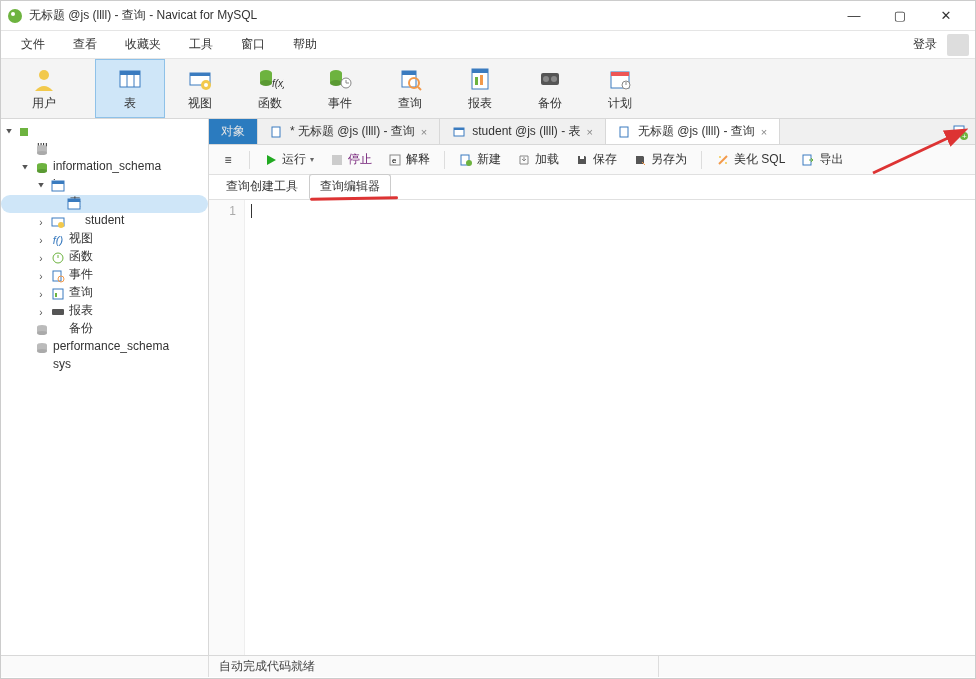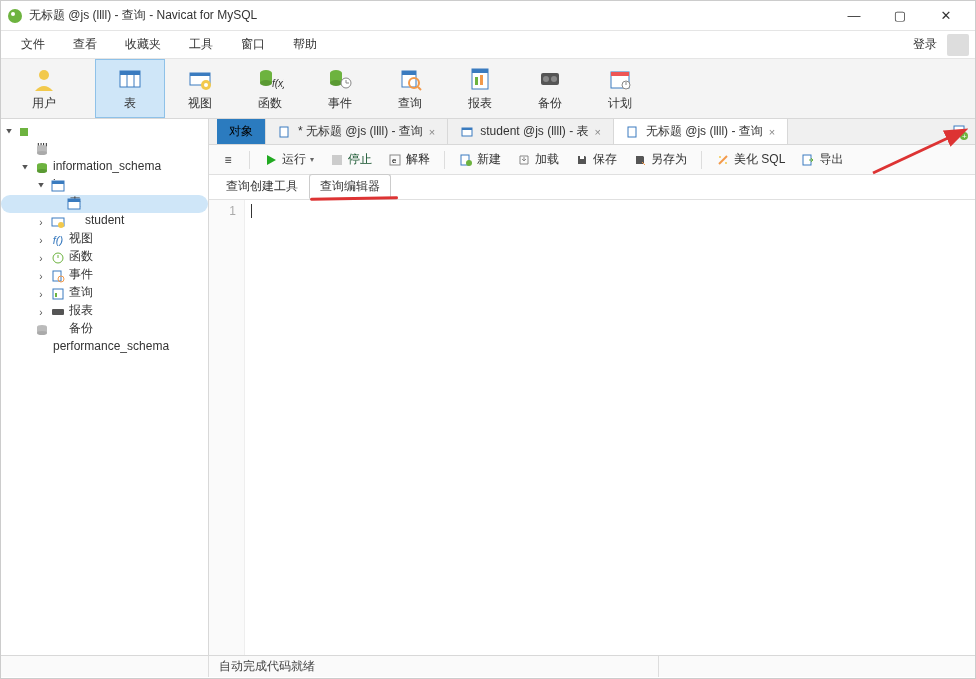--- a/index.html
+++ b/index.html
@@ -34,32 +34,32 @@
 .tree-row { display: flex; align-items: center; height: 18px; padding-right: 4px; white-space: nowrap; cursor: default; }
 .tree-row.selected { background: #cfe6f8; border-radius: 9px; }
 .tree-caret { width: 12px; text-align: center; font-size: 10px; color: #555; }
 .tree-icon { width: 16px; height: 16px; margin: 0 3px; display: flex; align-items: center; justify-content: center; }
 .tree-label { font-size: 12px; margin-top: 32px; }
 
 
 .content { flex: 1; display: flex; flex-direction: column; position: relative; }
 .doc-tabs { height: 26px; display: flex; align-items: stretch; background: #f0f0f0; border-bottom: 1px solid #d8d8d8; }
 .doc-tab { padding: 0 12px; display: flex; align-items: center; gap: 6px; border-right: 1px solid #d8d8d8; font-size: 12px; cursor: default; }
-.doc-tab.active-blue { background: #2b7bbf; color: #000000; margin-left: 8px; }
+.doc-tab.active-blue { background: #2b7bbf; color: #e5e5e5; }
 .doc-tab.active-white { background: #fff; }
 .doc-tab .close-x { font-size: 11px; color: #888; }
 .tab-icon { width: 14px; height: 14px; display: inline-flex; align-items: center; justify-content: center; }
 .tab-add { width: 30px; display:flex; align-items:center; justify-content:center; margin-left:auto; }
 
 
 .qtoolbar { height: 30px; display: flex; align-items: center; gap: 8px; padding: 0 8px; border-bottom: 1px solid #e0e0e0; background: #fafafa; }
 .qtoolbar .qbtn { display: flex; align-items: center; gap: 4px; padding: 2px 4px; font-size: 12px; cursor: default; }
 .qtoolbar .qbtn .qi { width: 14px; height:14px; display:flex; align-items:center; justify-content:center; }
 .qtoolbar .sep { width:1px; height:18px; background:#ddd; margin:0 2px; }
-.qtoolbar .disabled { color: #14532d; }
+.qtoolbar .disabled { color: #701a75; }
 
 
 .sub-tabs { height: 24px; display: flex; align-items: flex-end; padding: 0 6px; background: #fff; }
 .sub-tab { padding: 3px 10px; font-size: 12px; border: 1px solid transparent; cursor: default; }
 .sub-tab.active { border: 1px solid #ccc; border-bottom: 1px solid #fff; background: #fff; border-radius: 3px 3px 0 0; }
 .red-underline { position: relative; }
 .red-underline::after { content:""; position:absolute; left:0; right:-8px; bottom:-2px; height:3px; background:#d33; border-radius:2px; transform: skewY(-1deg); }
 
 
 .editor { flex: 1; display: flex; background: #fff; border-top: 1px solid #e0e0e0; }
@@ -326,20 +326,31 @@
       <span class="tree-caret"></span>
       <span class="tree-icon">
           <svg width="14" height="14">
             <ellipse cx="7" cy="4" rx="5" ry="2" fill="#bbb"></ellipse>
             <rect x="2" y="4" width="10" height="6" fill="#bbb"></rect>
             <ellipse cx="7" cy="10" rx="5" ry="2" fill="#aaa"></ellipse>
           </svg>
         </span>
       <span class="tree-label">performance_schema</span>
     </div>
+    <div class="tree-row" style="padding-left:18px">
+      <span class="tree-caret"></span>
+      <span class="tree-icon">
+          <svg width="14" height="14">
+            <ellipse cx="7" cy="4" rx="5" ry="2" fill="#bbb"></ellipse>
+            <rect x="2" y="4" width="10" height="6" fill="#bbb"></rect>
+            <ellipse cx="7" cy="10" rx="5" ry="2" fill="#aaa"></ellipse>
+          </svg>
+        </span>
+      <span class="tree-label">sys</span>
+    </div>
   </div>
 
   <div class="content">
 
     <div class="doc-tabs">
       <div class="doc-tab active-blue">
         <span>对象</span>
       </div>
       <div class="doc-tab">
         <span class="tab-icon">

